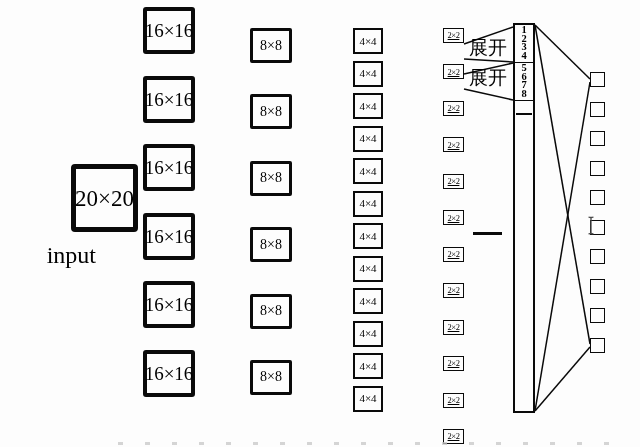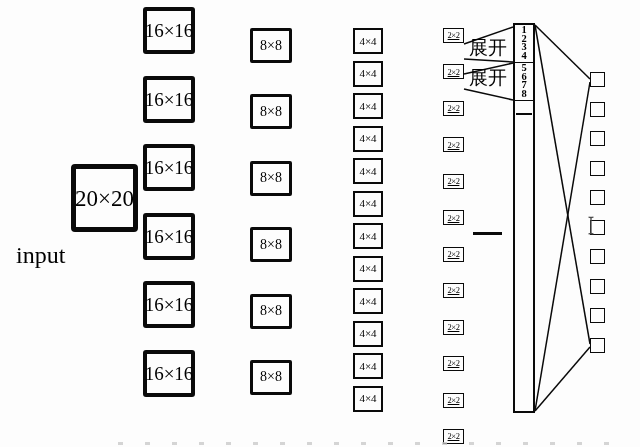--- a/index.html
+++ b/index.html
@@ -8,21 +8,21 @@
     font-family:"Liberation Serif","DejaVu Serif",serif;color:#000;overflow:hidden;
   }
   .lines{position:absolute;left:0;top:0;width:640px;height:447px;pointer-events:none;}
   .box{
     box-sizing:border-box;border-style:solid;border-color:#0a0a0a;background:#fdfdfd;
     display:flex;align-items:center;justify-content:center;line-height:1;
   }
   .col{position:absolute;display:flex;flex-direction:column;justify-content:space-between;}
   
   .inputbox{position:absolute;left:23px;top:164px;width:67px;height:68px;border-width:5px;border-radius:4px;font-size:23px;margin-left:48px;}
-  .input-caption{position:absolute;left:16px;top:242px;width:80px;text-align:left;font-size:24px;}
+  .input-caption{position:absolute;left:16px;top:242px;width:80px;text-align:right;font-size:24px;}
   
   .col16{left:143px;top:7px;width:52px;height:390px;}
   .b16{width:52px;height:47px;border-width:4px;border-radius:3px;font-size:19px;}
   .col8{left:250px;top:28px;width:42px;height:367px;}
   .b8{width:42px;height:35px;border-width:3px;border-radius:2px;font-size:14px;}
   .col4{left:353px;top:28px;width:30px;height:384px;}
   .b4{width:30px;height:26px;border-width:2px;font-size:11px;}
   .col2{left:443px;top:28px;width:21px;height:416px;text-decoration:underline;}
   .b2{width:21px;height:15px;border-width:1.5px;font-size:8.5px;letter-spacing:-0.5px;}
   

